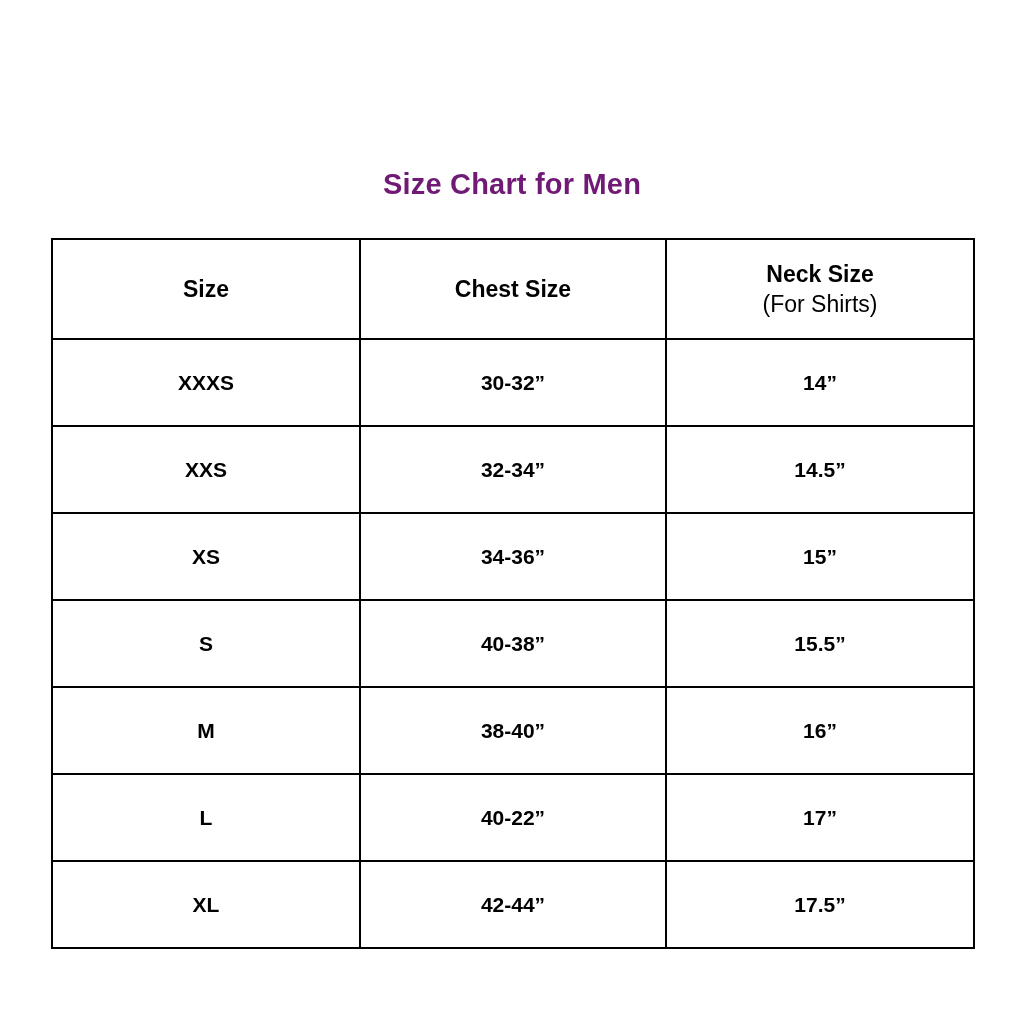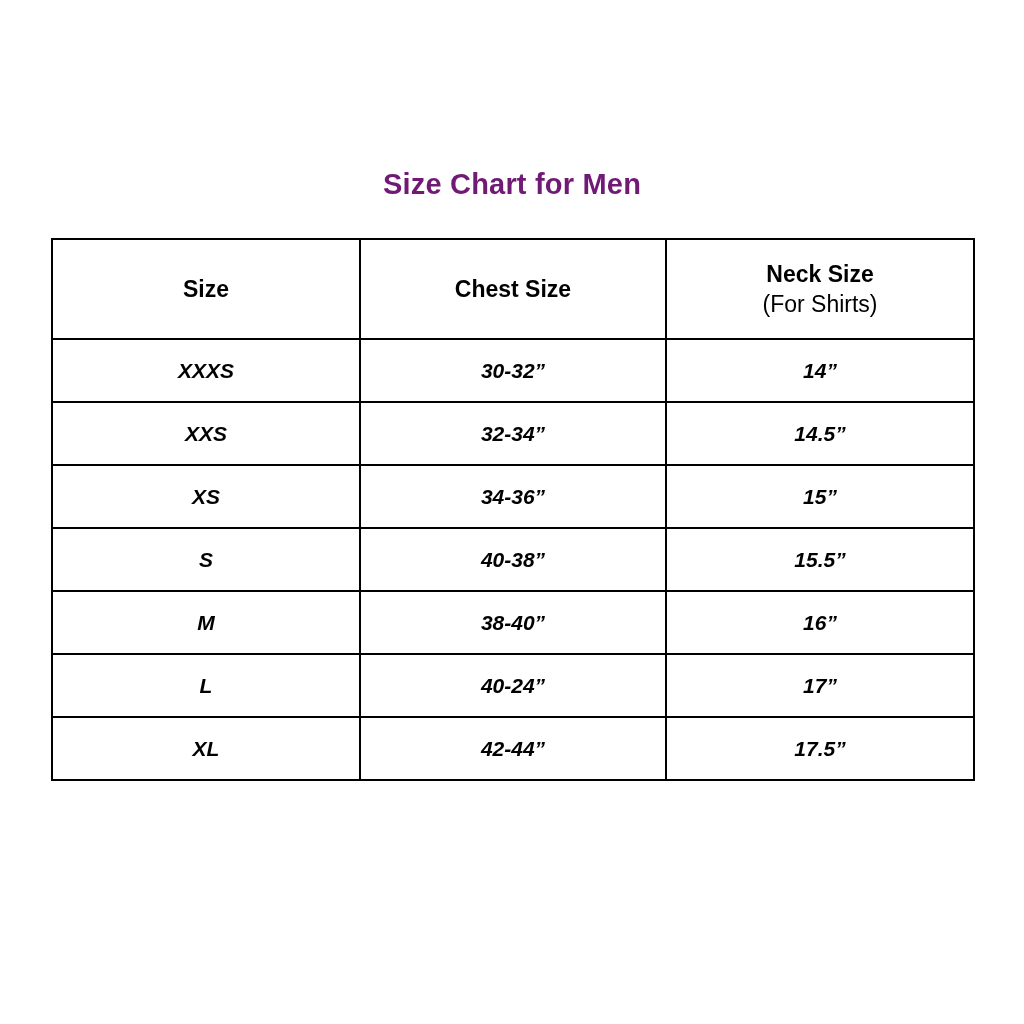--- a/index.html
+++ b/index.html
@@ -63,22 +63,21 @@
     padding: 0 6px;
   }
   table.size-table thead th .sub {
     display: block;
     font-size: 23px;
     font-weight: normal;
   }
   table.size-table tbody td {
     height: 53px;
     font-size: 21px;
-    padding: 4px 6px;
-    font-style: italic;
+    padding: 16px 6px;
   }
   table.size-table tbody td.col-size {
     font-size: 21px;
   }
 </style>
 </head>
 <body>
 
 <div class="page">
 
@@ -126,21 +125,21 @@
           <td>40-38”</td>
           <td>15.5”</td>
         </tr>
         <tr>
           <td class="col-size">M</td>
           <td>38-40”</td>
           <td>16”</td>
         </tr>
         <tr>
           <td class="col-size">L</td>
-          <td>40-24”</td>
+          <td>40-22”</td>
           <td>17”</td>
         </tr>
         <tr>
           <td class="col-size">XL</td>
           <td>42-44”</td>
           <td>17.5”</td>
         </tr>
       </tbody>
     </table>
   </div>

